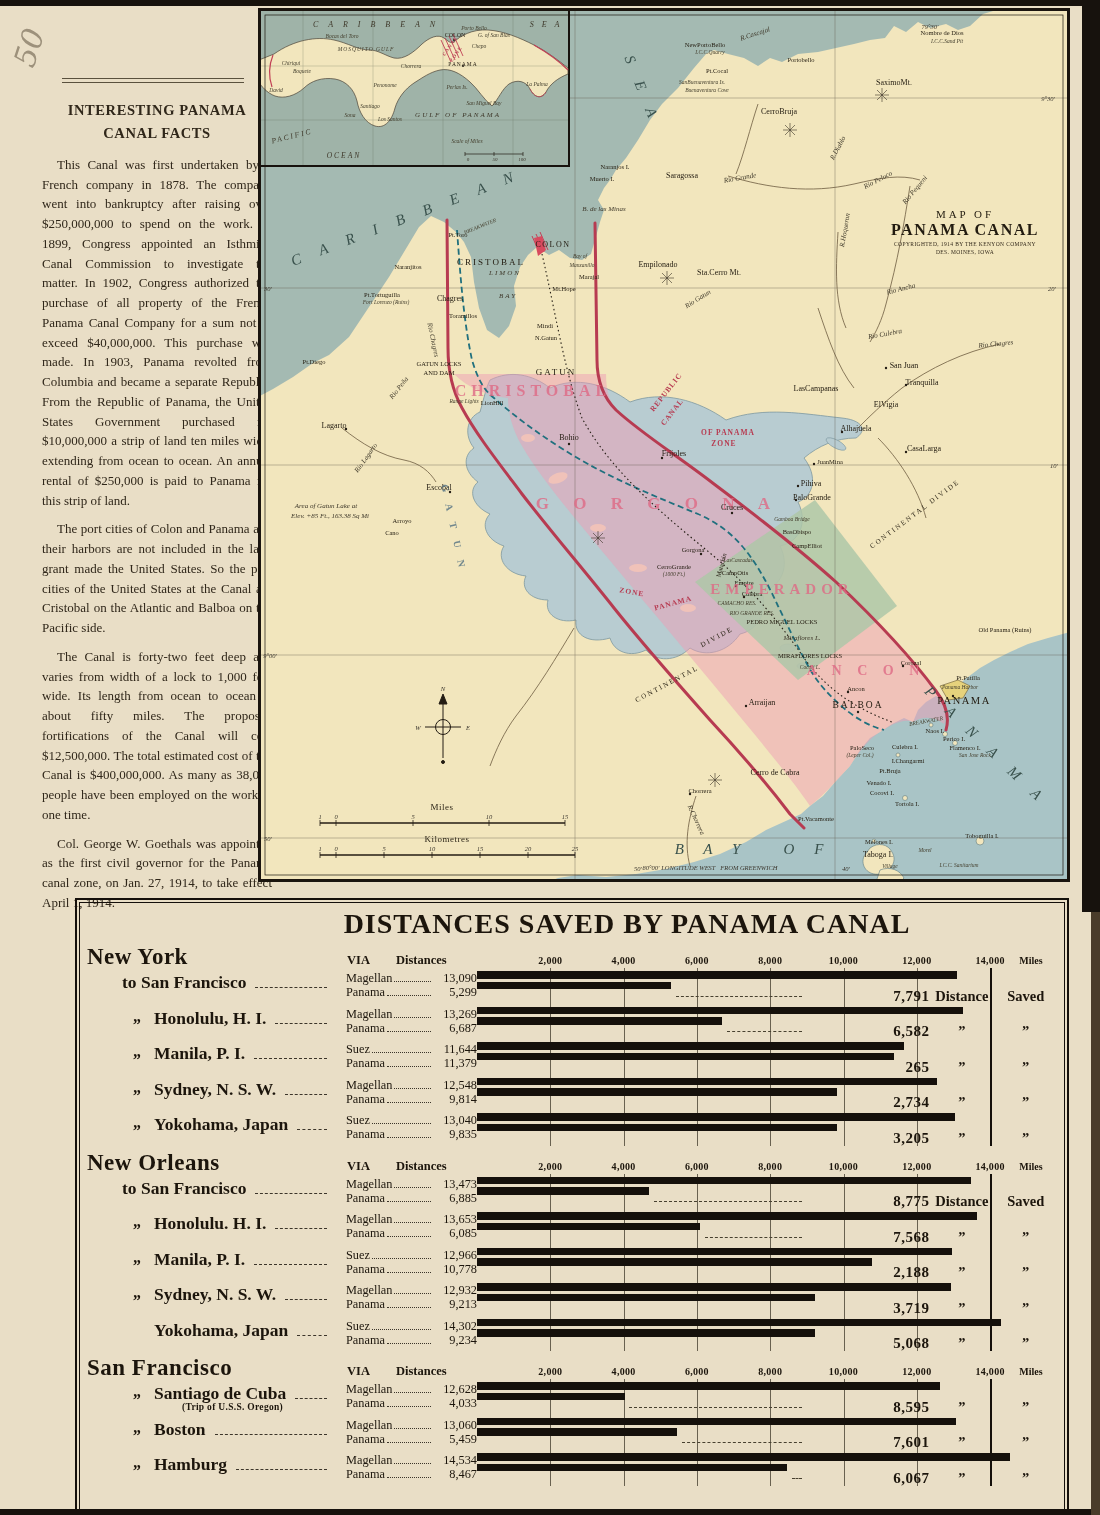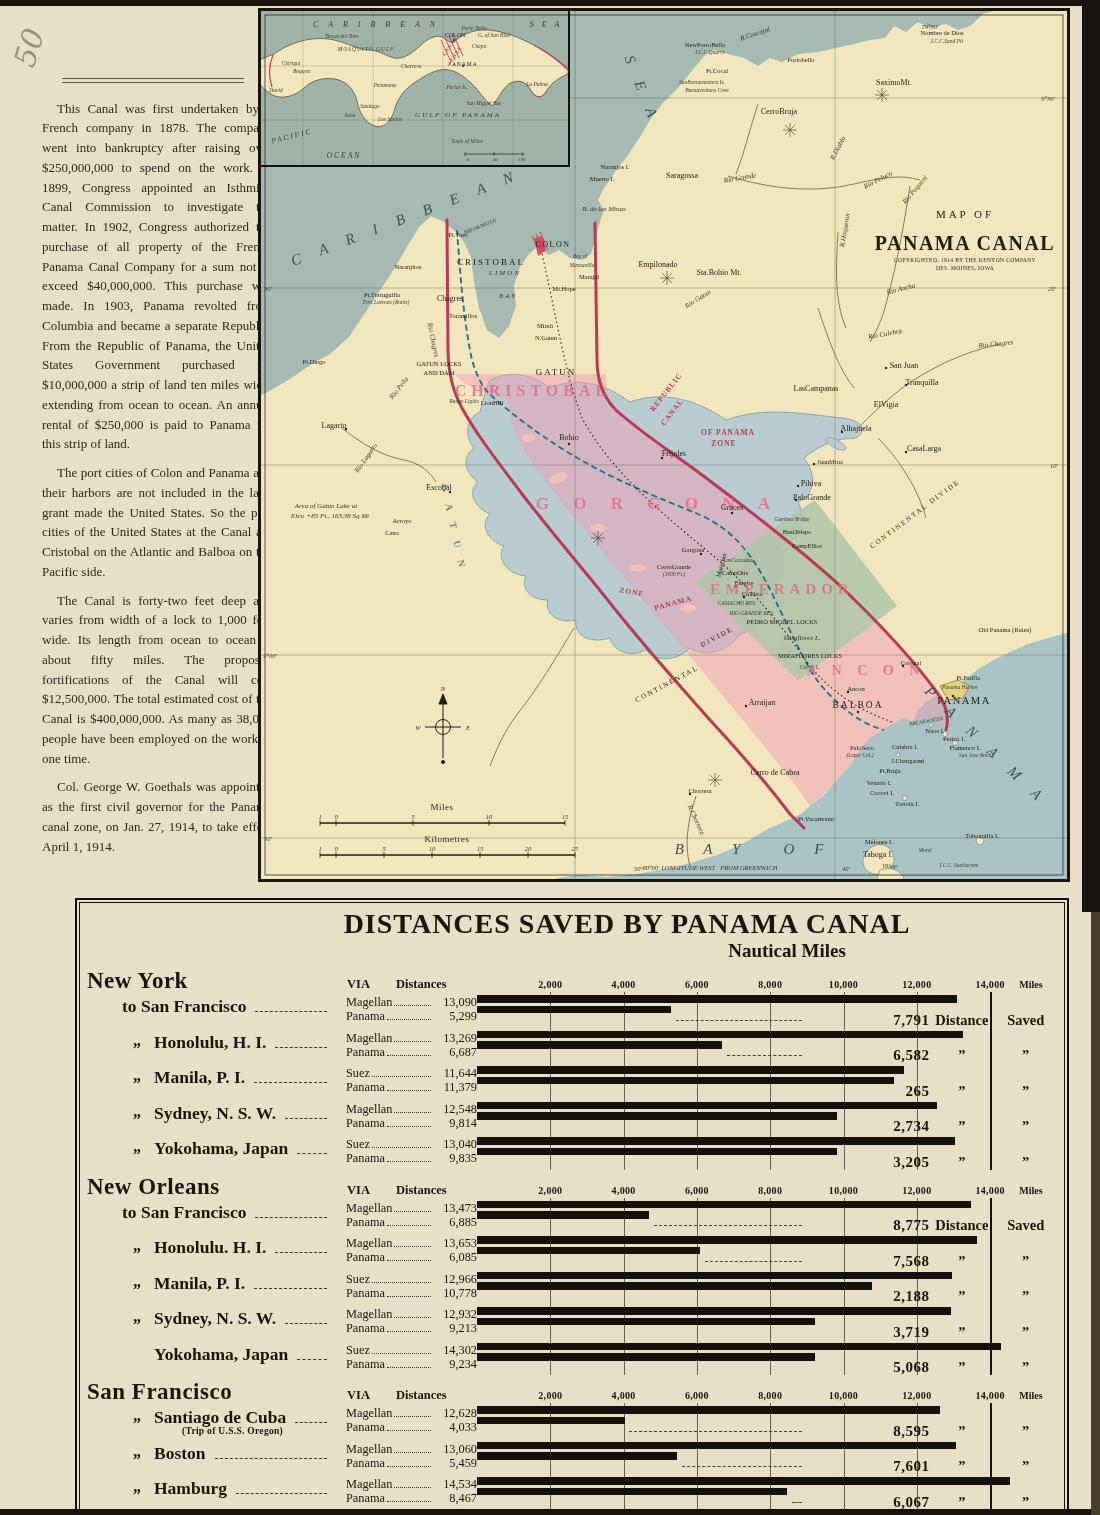--- a/index.html
+++ b/index.html
@@ -24,21 +24,21 @@
   .ml.i{font-style:italic;font-size:7px;color:#3e382a;}
   .ml.i5{font-style:italic;font-size:5.5px;color:#45402f;}
   .ml.zb{font-weight:bold;font-size:17px;color:#df6a85;letter-spacing:5px;opacity:.8;}
   .ml.zr{font-weight:bold;font-size:7.5px;color:#b73b51;letter-spacing:1px;}
   .ml.sb{font-style:italic;font-size:15px;color:#39514c;letter-spacing:8px;}
   .ml.dc{font-size:7px;letter-spacing:2px;color:#2c2517;}
   .ml.g{font-style:italic;font-size:6.5px;color:#3c372e;}
   .ml.lk{font-weight:bold;font-size:10px;color:#527082;letter-spacing:5px;opacity:.8;}
   .map-title{position:absolute;left:605px;top:200px;width:204px;text-align:center;z-index:3;color:#221b10;}
   .map-title .mt1{font-size:11px;letter-spacing:3px;}
-  .map-title .mt2{font-size:20px;font-weight:bold;letter-spacing:1.5px;margin-top:12px;}
+  .map-title .mt2{font-size:16px;font-weight:bold;letter-spacing:1.5px;margin-top:1px;}
   .map-title .mt3{font-size:5.5px;letter-spacing:.4px;margin-top:2px;color:#33291b;}
   
   .chart{position:absolute;left:75px;top:898px;width:990px;height:612px;border:2.2px solid #15100b;color:#1c150c;}
   .chart::before{content:"";position:absolute;inset:2.2px;border:1px solid #15100b;pointer-events:none;}
   .chart-inner{position:absolute;inset:4px 10px;}
   .chart-title{font-size:28px;font-weight:bold;text-align:center;transform:translateX(55px);letter-spacing:1px;margin:4px 0 0;}
   .chart-sub{font-size:19px;font-weight:bold;margin:0 0 2px 420px;width:560px;text-align:center;}
   .sec-head,.row{display:grid;grid-template-columns:248px 142px 1fr;}
   .sec-head{height:28px;align-items:end;}
   .sec-city{font-size:23px;font-weight:bold;letter-spacing:.5px;line-height:1;}
@@ -76,20 +76,21 @@
 
 <div class="edge edge-top"></div>
 <div class="edge edge-bottom"></div>
 <div class="edge edge-right"></div>
 <div class="edge edge-right2"></div>
 
 <div class="pencil">50</div>
 
 <aside class="facts">
   <div class="facts-rule"></div>
+  <h2><span>INTERESTING PANAMA</span><br><span>CANAL FACTS</span></h2>
   <div id="facts-paras">
       <p>This Canal was first undertaken by a French company in 1878.  The company went into bankruptcy after raising over $250,000,000 to spend on the work.  In 1899, Congress appointed an Isthmian Canal Commission to investigate the matter.  In 1902, Congress authorized the purchase of all property of the French Panama Canal Company for a sum not to exceed $40,000,000.  This purchase was made.  In 1903, Panama revolted from Columbia and became a separate Republic.  From the Republic of Panama, the United States Government purchased for $10,000,000 a strip of land ten miles wide, extending from ocean to ocean.  An annual rental of $250,000 is paid to Panama for this strip of land.</p>
       <p>The port cities of Colon and Panama and their harbors are not included in the land grant made the United States.  So the port cities of the United States at the Canal are Cristobal on the Atlantic and Balboa on the Pacific side.</p>
       <p>The Canal is forty-two feet deep and varies from width of a lock to 1,000 feet wide.  Its length from ocean to ocean is about fifty miles.  The proposed fortifications of the Canal will cost $12,500,000.  The total estimated cost of the Canal is $400,000,000.  As many as 38,000 people have been employed on the work at one time.</p>
       <p>Col. George W. Goethals was appointed as the first civil governor for the Panama canal zone, on Jan. 27, 1914, to take effect April 1, 1914.</p>
     </div>
 </aside>
 
 <section class="map" id="map">
   <svg viewBox="0 0 812 874" width="812" height="874">
@@ -252,21 +253,21 @@
       <span class="ml i" style="left: 580px; top: 140px; transform: translate(-50%, -50%) rotate(-62deg);">R.Diablo</span>
       <span class="ml i" style="left: 620px; top: 172px; transform: translate(-50%, -50%) rotate(-28deg);">Rio Peluco</span>
       <span class="ml i" style="left: 657px; top: 182px; transform: translate(-50%, -50%) rotate(-50deg);">Rio Pequeni</span>
       <span class="ml i" style="left: 587px; top: 222px; transform: translate(-50%, -50%) rotate(-80deg);">R.Hoqueron</span>
       <span class="ml i" style="left: 482px; top: 170px; transform: translate(-50%, -50%) rotate(-10deg);">Rio Grande</span>
       <span class="ml p" style="left: 424px; top: 167px;">Saragossa</span>
       <span class="ml ps" style="left: 357px; top: 158px;">Naranjos I.</span>
       <span class="ml ps" style="left: 344px; top: 170px;">Muerto I.</span>
       <span class="ml i" style="left: 346px; top: 201px;">B. de las Minas</span>
       <span class="ml p" style="left: 400px; top: 256px;">Empilonado</span>
-      <span class="ml p" style="left: 461px; top: 264px;">Sta.Bohio Mt.</span>
+      <span class="ml p" style="left: 461px; top: 264px;">Sta.Cerro Mt.</span>
       <span class="ml i" style="left: 440px; top: 291px; transform: translate(-50%, -50%) rotate(-32deg);">Rio Gatun</span>
       <span class="ml g" style="left: 672px; top: 18px;">79°30'</span>
       <span class="ml g" style="left: 790px; top: 90px;">9°30'</span>
       <span class="ml g" style="left: 794px; top: 280px;">20'</span>
       <span class="ml g" style="left: 796px; top: 457px;">10'</span>
       <span class="ml g" style="left: 10px; top: 280px;">30'</span>
       <span class="ml g" style="left: 12px; top: 647px;">9°00'</span>
       <span class="ml g" style="left: 10px; top: 830px;">50'</span>
       <span class="ml ps" style="left: 200px; top: 226px;">Pt.Toro</span>
       <span class="ml i5" style="left: 222px; top: 218px; transform: translate(-50%, -50%) rotate(-22deg);">BREAKWATER</span>
@@ -431,21 +432,20 @@
     <div class="mt1">MAP OF</div>
     <div class="mt2">PANAMA CANAL</div>
     <div class="mt3">COPYRIGHTED, 1914 BY THE KENYON COMPANY</div>
     <div class="mt3">DES. MOINES, IOWA</div>
   </div>
 </section>
 
 <section class="chart">
   <div class="chart-inner">
     <h1 class="chart-title">DISTANCES SAVED BY PANAMA CANAL</h1>
-    <div class="chart-sub">Nautical Miles</div>
     <div id="chart-sections">
         <div class="sec">
           <div class="sec-head">
             <div class="sec-city">New York</div>
             <div class="sec-via">
               <span>VIA</span>
               <span>Distances</span>
             </div>
             <div class="sec-axis">
               <span class="tick" style="left: 12.6382%;">2,000</span>

